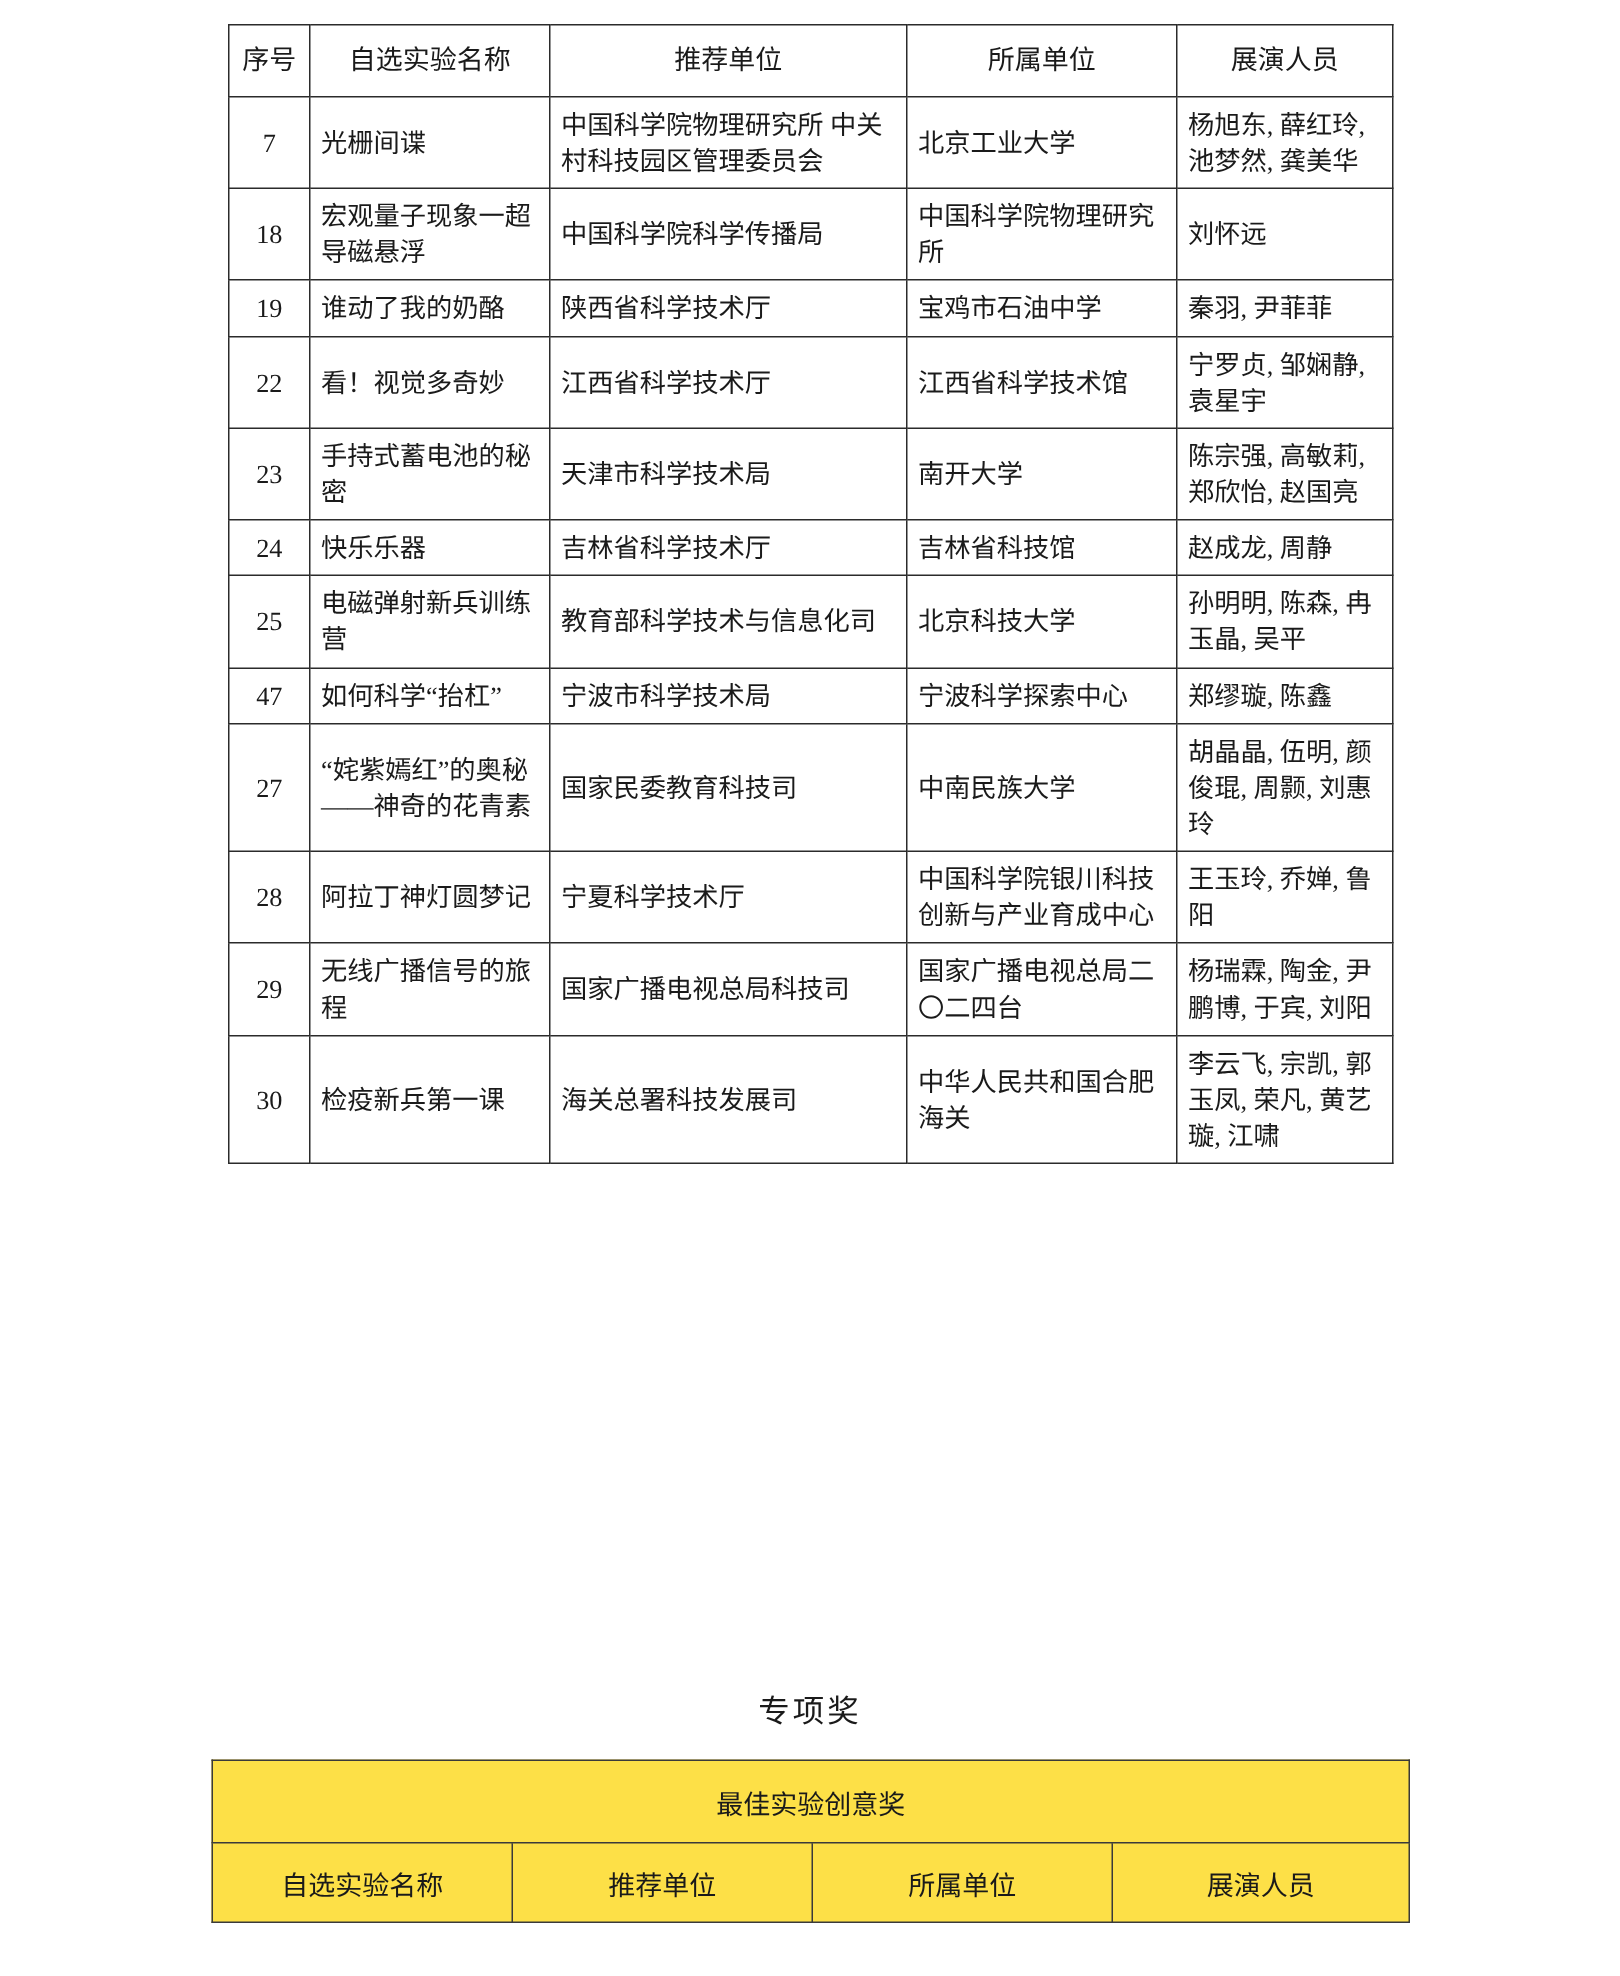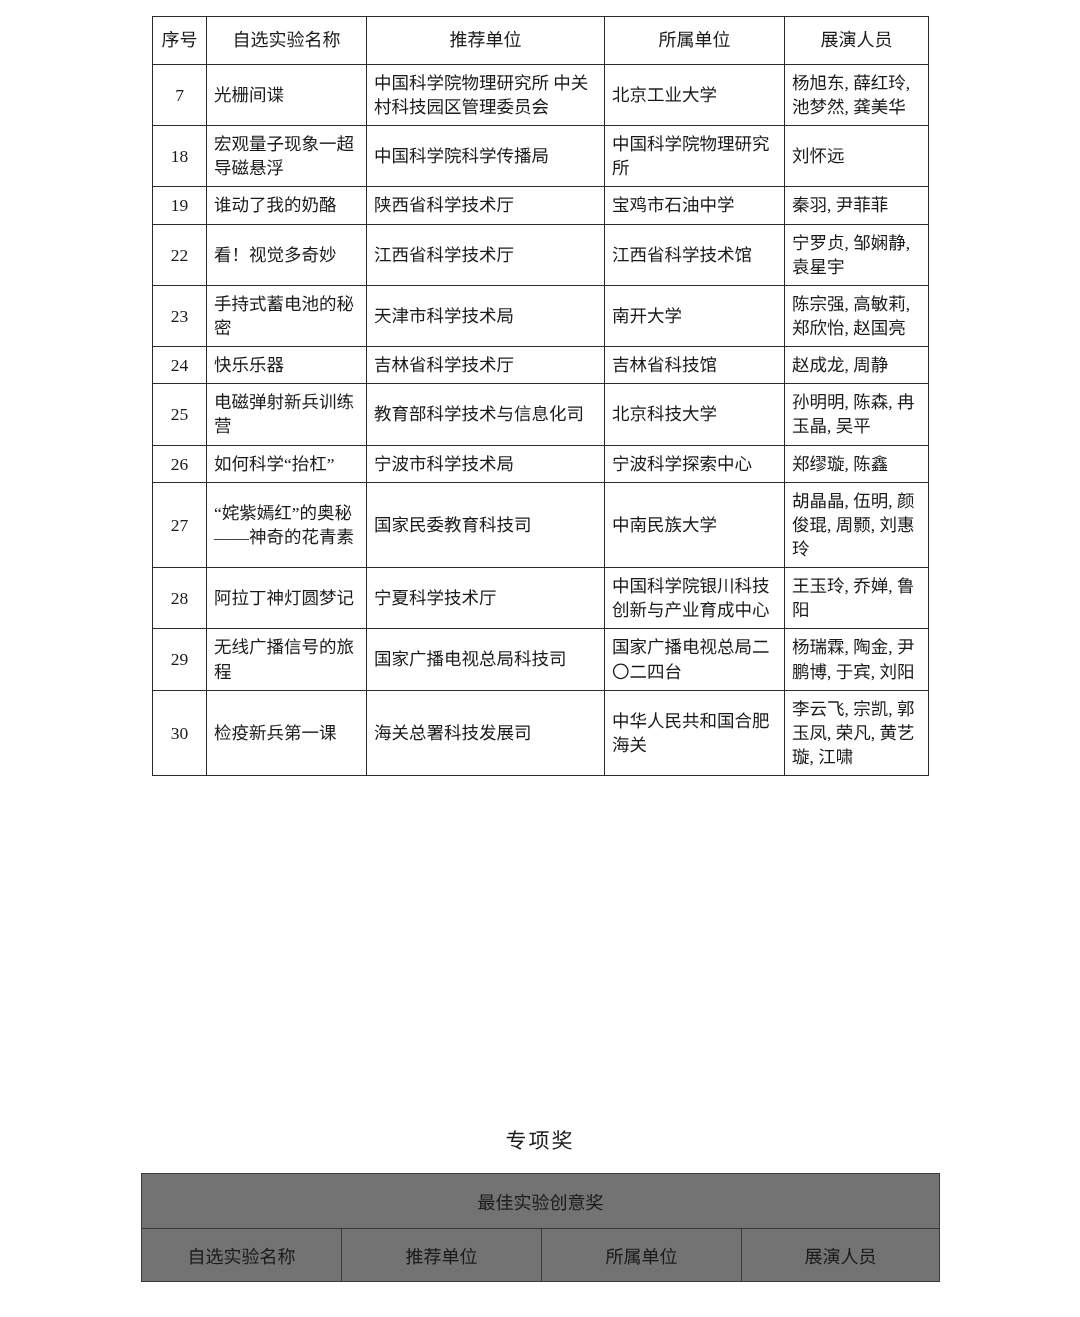--- a/index.html
+++ b/index.html
@@ -85,21 +85,21 @@
   .special-table-wrap {
     position: absolute;
     left: 141px;
     top: 1173px;
     width: 798px;
   }
   table.special-table {
     border-collapse: collapse;
     table-layout: fixed;
     width: 798px;
-    background: #737373;
+    background: #fde047;
   }
   table.special-table td {
     border: 1.7px solid #3a3a3a;
     text-align: center;
     font-family: "Liberation Sans", "DejaVu Sans", sans-serif;
     font-size: 18px;
     font-weight: 400;
     padding: 13px 6px;
     color: #1a1a1a;
   }
@@ -179,21 +179,21 @@
           <td class="prf">赵成龙, 周静</td>
         </tr>
         <tr>
           <td class="idx">25</td>
           <td class="name">电磁弹射新兵训练营</td>
           <td class="rec">教育部科学技术与信息化司</td>
           <td class="org">北京科技大学</td>
           <td class="prf">孙明明, 陈森, 冉玉晶, 吴平</td>
         </tr>
         <tr>
-          <td class="idx">26</td>
+          <td class="idx">47</td>
           <td class="name">如何科学“抬杠”</td>
           <td class="rec">宁波市科学技术局</td>
           <td class="org">宁波科学探索中心</td>
           <td class="prf">郑缪璇, 陈鑫</td>
         </tr>
         <tr>
           <td class="idx">27</td>
           <td class="name">“姹紫嫣红”的奥秘——神奇的花青素</td>
           <td class="rec">国家民委教育科技司</td>
           <td class="org">中南民族大学</td>

